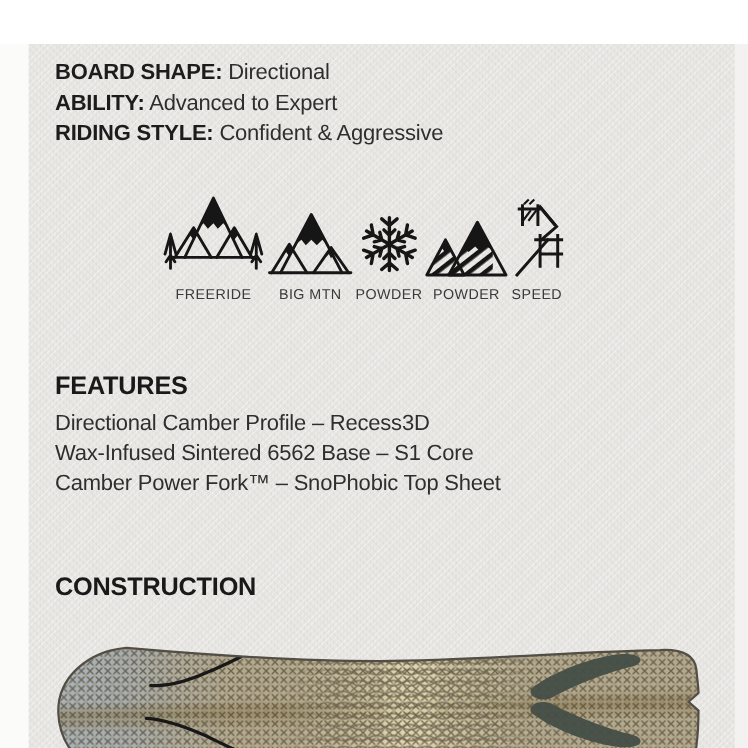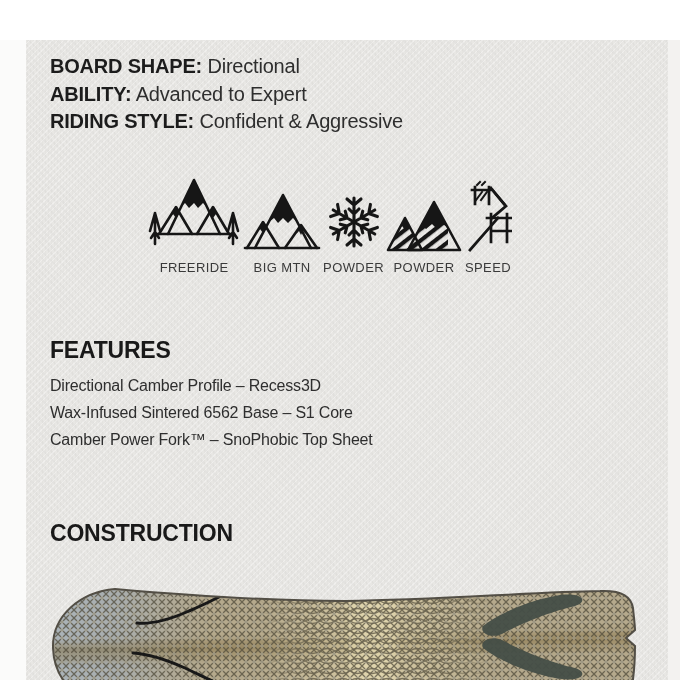--- a/index.html
+++ b/index.html
@@ -33,21 +33,21 @@
     display:flex; justify-content:flex-end; align-items:flex-end;
   }
   .icon-col { display:flex; flex-direction:column; align-items:center; }
   .icon-box { height:78px; display:flex; align-items:flex-end; justify-content:center; }
   .icon-label { margin-top:6px; font-size:13px; letter-spacing:0.4px; color:#3a3a3a; white-space:nowrap; }
 
   
   .features { position:absolute; left:50px; top:297px; }
   .section-heading { font-size:23px; font-weight:bold; letter-spacing:-0.2px; color:#191919; }
   .features .section-heading { margin-bottom:8px; }
-  .feature-line { font-size:16px; line-height:27px; letter-spacing:-0.2px; color:#2e2e2e; white-space:nowrap; }
+  .feature-line { font-size:20px; line-height:27px; letter-spacing:-0.2px; color:#2e2e2e; white-space:nowrap; }
 
   
   .construction-heading { position:absolute; left:50px; top:480px; }
   .board-wrap { position:absolute; left:50px; top:546px; width:590px; height:126px; }
   svg { display:block; }
 </style>
 </head>
 <body>
 
 <div class="page">

